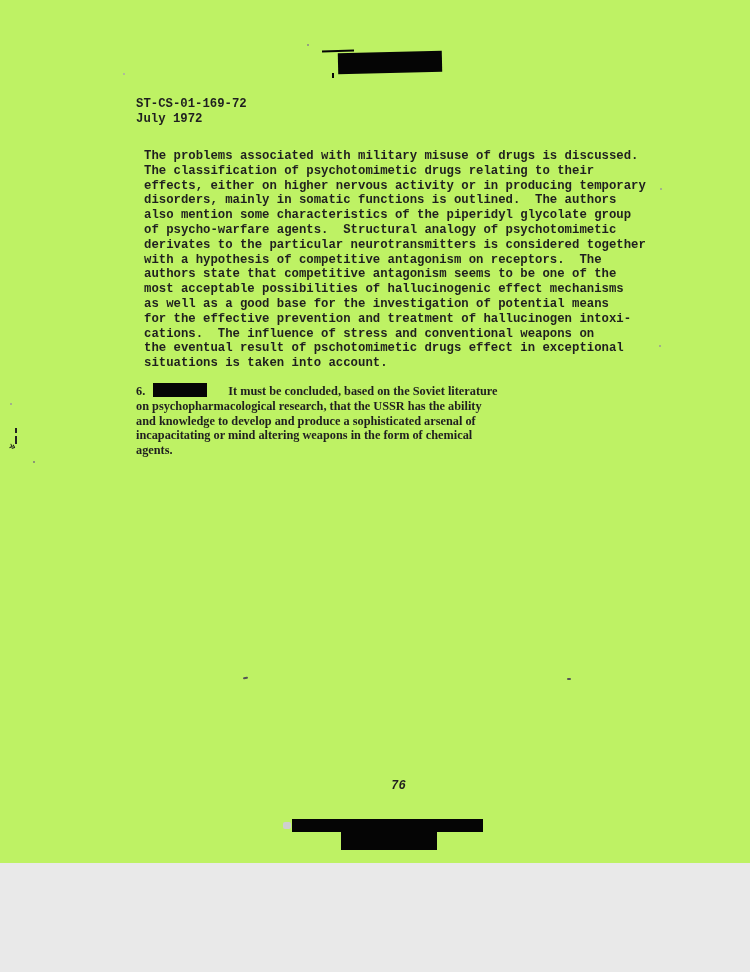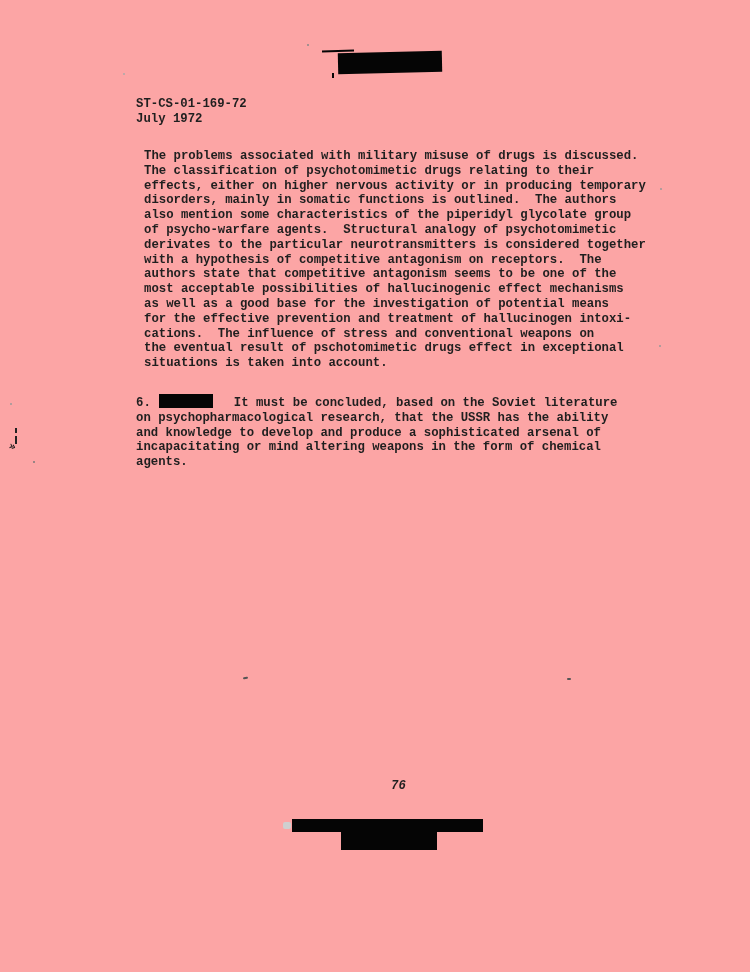--- a/index.html
+++ b/index.html
@@ -1,35 +1,35 @@
 <!DOCTYPE html>
 <html><head>
 <meta charset="utf-8">
 <style>
   html,body{margin:0;padding:0;background:#e9e9e9;}
   .page{
     position:relative;
-    width:750px;height:972px;
-    background:#fca5a5;
+    width:750px;height:863px;
+    background:#bef264;
     overflow:hidden;
     font-family:"Liberation Mono","DejaVu Sans Mono",monospace;
     color:#1f1f1f;
   }
   .typew{
     position:absolute;
     font-size:12.3px;
     line-height:14.8px;
     font-weight:bold;
     white-space:pre;
     letter-spacing:0;
     color:#1f1f1f;
   }
   .header-block{left:136px;top:97px;line-height:15px;}
   .abstract{left:144px;top:149px;}
-  .item6{left:136px;top:394px;}
+  .item6{left:136px;top:383px;font-family:Liberation Serif, serif;}
   .pageno{left:391px;top:779px;font-style:italic;}
   .redaction{position:absolute;background:#050505;}
   .bar-top{left:338px;top:52px;width:104px;height:21px;transform:rotate(-1.3deg);}
   .bar-top-line{left:322px;top:50px;width:32px;height:2px;transform:rotate(-2deg);}
   .bar-top-tick{left:332px;top:73px;width:2px;height:5px;}
   .bar-bottom-wide{left:292px;top:819px;width:191px;height:13px;}
   .bar-bottom-thick{left:341px;top:831px;width:96px;height:19px;}
   .inline-redaction{
     display:inline-block;
     width:54px;height:14px;

